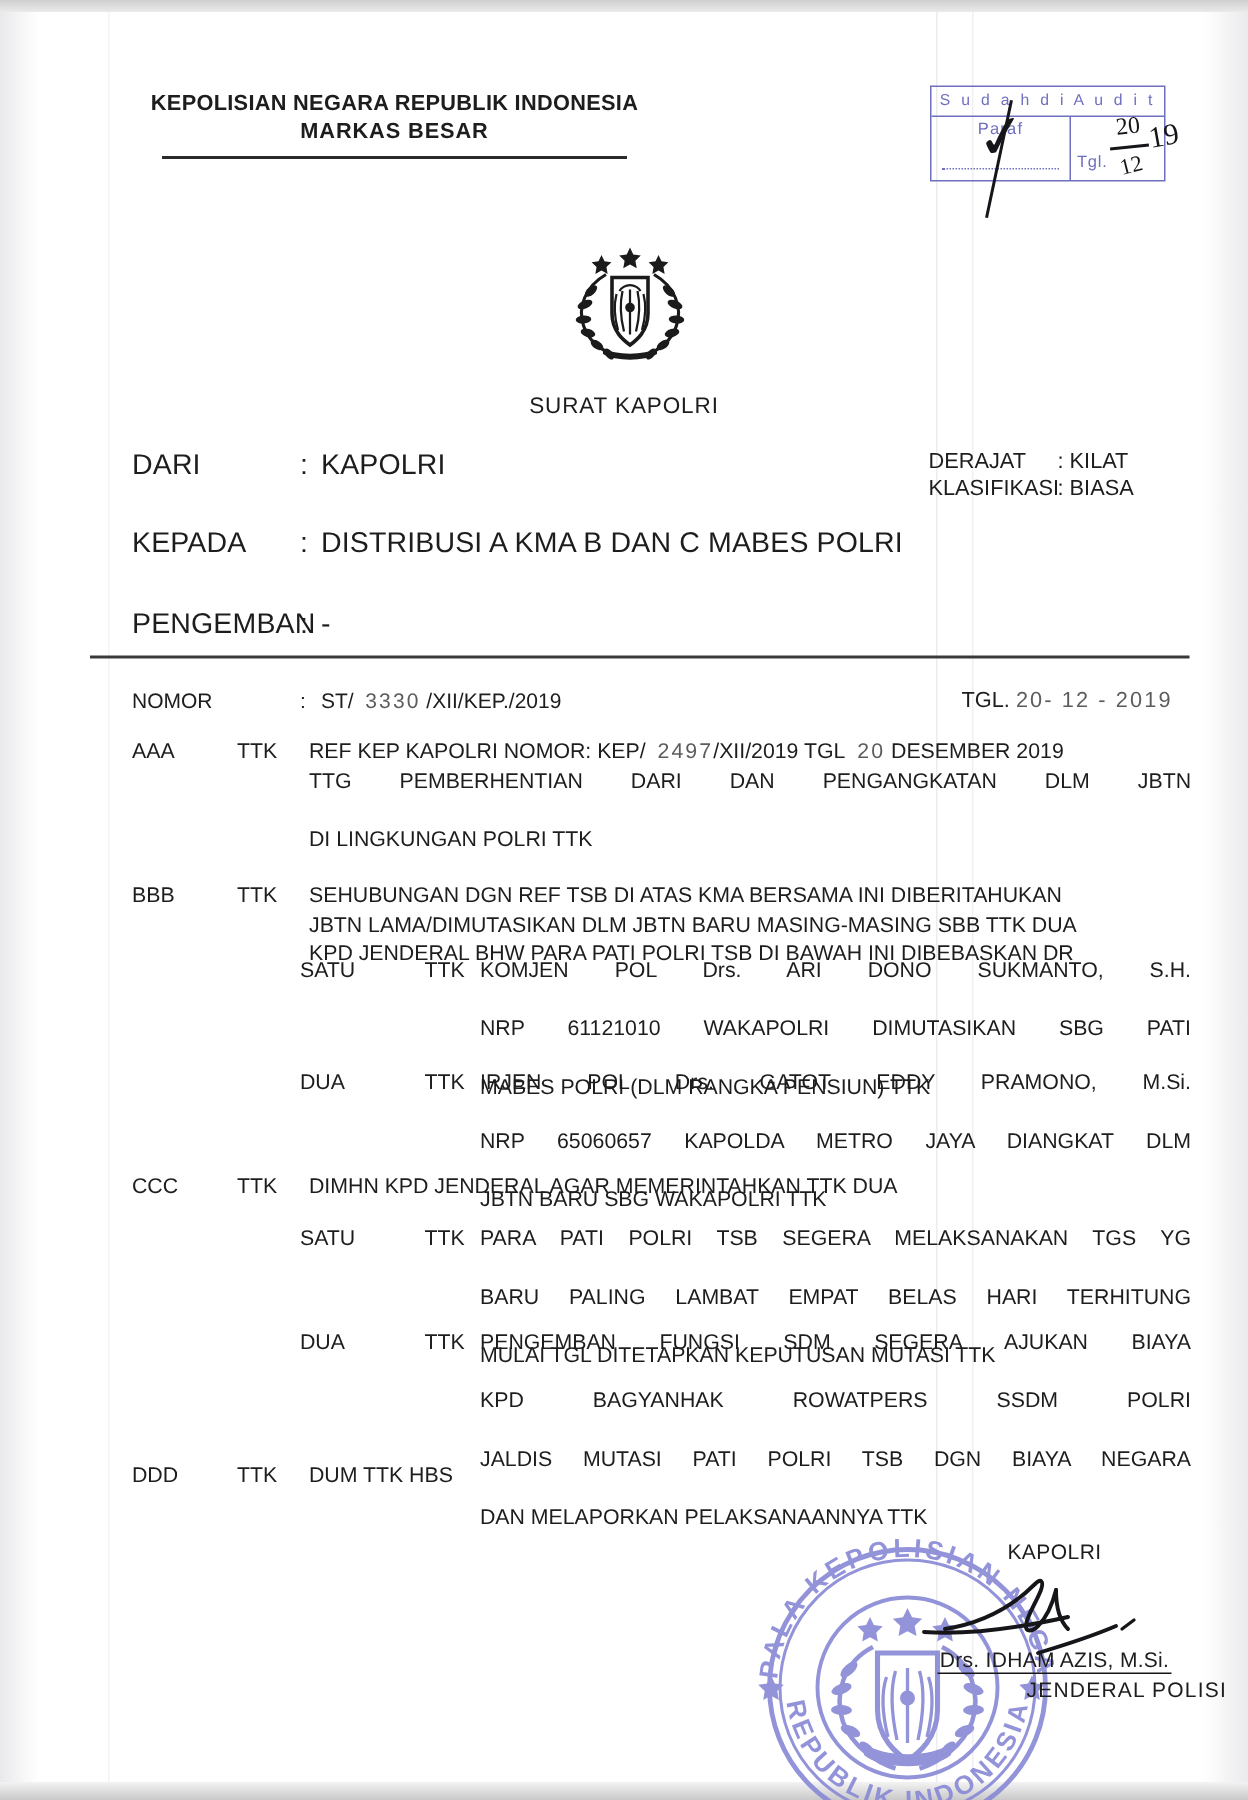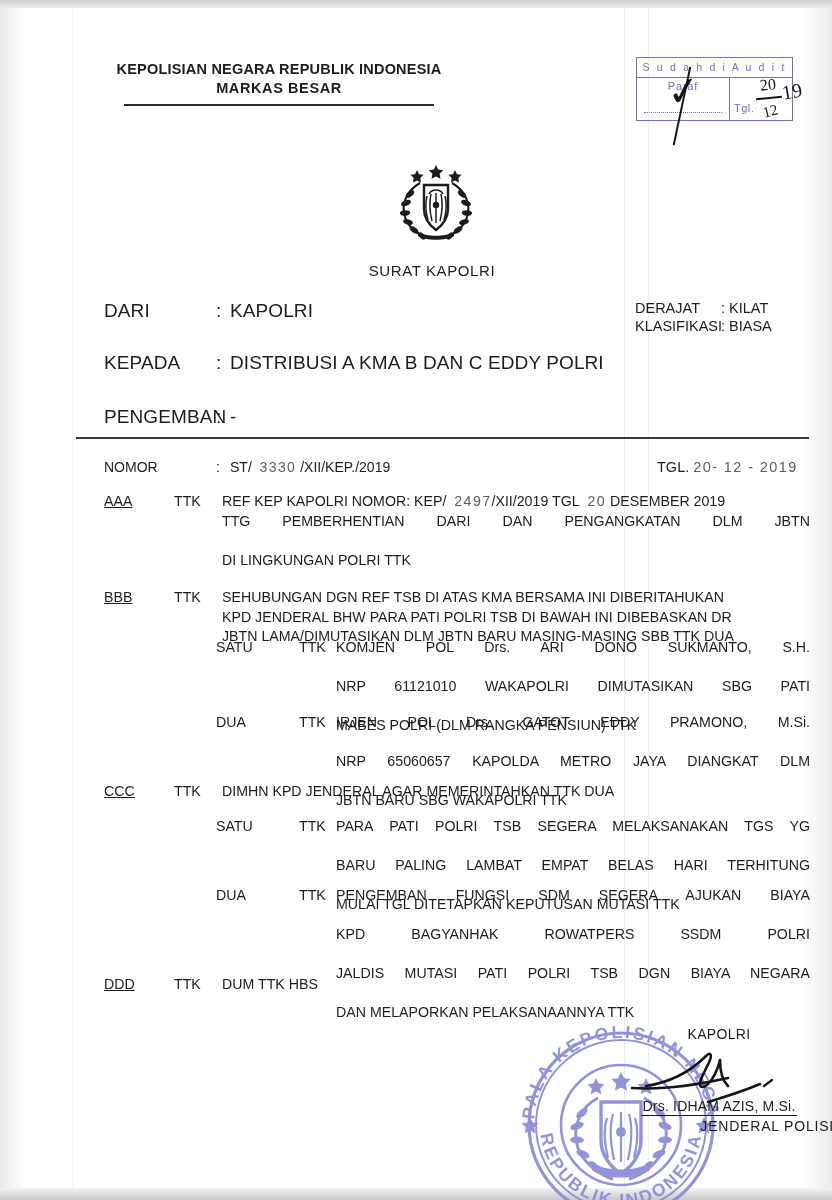--- a/index.html
+++ b/index.html
@@ -43,21 +43,21 @@
     position: absolute; top: 8px; height: 1180px; width: 1px;
     background: #ececf0;
   }
   .seam.s1 { left: 624px; }
   .seam.s2 { left: 648px; background: #f0f0f3; }
   .seam.s3 { left: 72px;  background: #f4f4f6; }
 
   
   .page {
     position: absolute;
-    left: 16px; top: 0;
+    left: 0; top: 0;
     width: 664px; height: 1200px;
     color: #1d1d1d;
   }
 
   
   .letterhead {
     position: absolute;
     left: 88px; top: 60px;
     width: 350px;
     text-align: center;
@@ -208,21 +208,21 @@
 
   
   .clause {
     position: absolute;
     left: 88px;
     width: 706px;
     font-size: 14.2px;
     line-height: 19.5px;
   }
   .clause .marker {
-    position: absolute; left: 0; top: 0; width: 70px; text-decoration: underline;
+    position: absolute; left: 0; top: 0; width: 70px;
   }
   .clause .ttk {
     position: absolute; left: 70px; top: 0; width: 58px;
   }
   .clause .ctext {
     margin-left: 118px;
     text-align: justify;
     text-justify: inter-word;
   }
   .clause .ctext.nojust { text-align: left; }
@@ -367,21 +367,21 @@
         <path d="M28 69 C36 74 56 74 64 69 L64 73 C56 78 36 78 28 73 z" fill="#1b1b1b"></path>
       </svg>
     </div>
 
     <div class="doc-title">SURAT KAPOLRI</div>
 
     <div class="meta-row row-dari">
       <span class="mk">DARI</span><span class="mc">:</span><span>KAPOLRI</span>
     </div>
     <div class="meta-row row-kepada">
-      <span class="mk">KEPADA</span><span class="mc">:</span><span>DISTRIBUSI A KMA B DAN C EDDY POLRI</span>
+      <span class="mk">KEPADA</span><span class="mc">:</span><span>DISTRIBUSI A KMA B DAN C MABES POLRI</span>
     </div>
     <div class="meta-row row-tembusan">
       <span class="mk">PENGEMBAN</span><span class="mc">:</span><span>-</span>
     </div>
 
     <div class="meta-right row-derajat">
       <span class="rk">DERAJAT</span><span>: KILAT</span>
     </div>
     <div class="meta-right row-klasifikasi">
       <span class="rk">KLASIFIKASI</span><span>: BIASA</span>
@@ -404,22 +404,22 @@
         <div class="just" style="width:100%;">TTG PEMBERHENTIAN DARI DAN PENGANGKATAN DLM JBTN</div>
         <div>DI LINGKUNGAN POLRI TTK</div>
       </div>
     </div>
 
     <div class="clause cl-bbb">
       <span class="marker">BBB</span>
       <span class="ttk">TTK</span>
       <div class="ctext nojust">
         <div>SEHUBUNGAN DGN REF TSB DI ATAS KMA BERSAMA INI DIBERITAHUKAN</div>
+        <div>JBTN LAMA/DIMUTASIKAN DLM JBTN BARU MASING-MASING SBB TTK DUA</div>
         <div>KPD JENDERAL BHW PARA PATI POLRI TSB DI BAWAH INI DIBEBASKAN DR</div>
-        <div>JBTN LAMA/DIMUTASIKAN DLM JBTN BARU MASING-MASING SBB TTK DUA</div>
       </div>
     </div>
 
     <div class="sub sub-b1">
       <span class="smarker">SATU</span>
       <span class="sttk">TTK</span>
       <div class="stext">
         <div class="just">KOMJEN POL Drs. ARI DONO SUKMANTO, S.H.</div>
         <div class="just">NRP 61121010 WAKAPOLRI DIMUTASIKAN SBG PATI</div>
         <div>MABES POLRI (DLM RANGKA PENSIUN) TTK</div>

